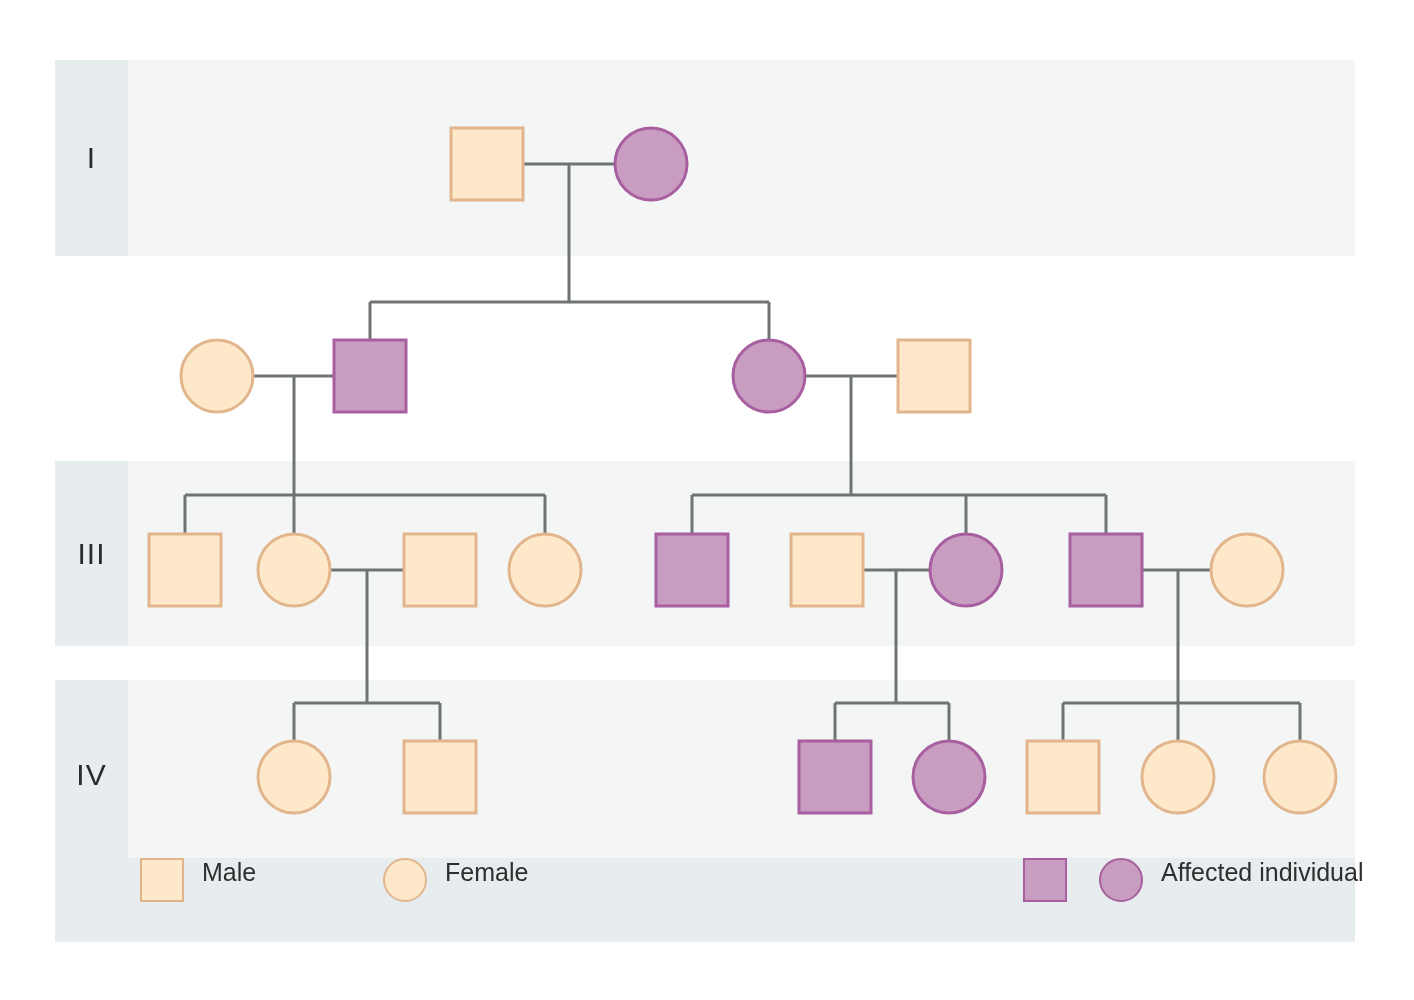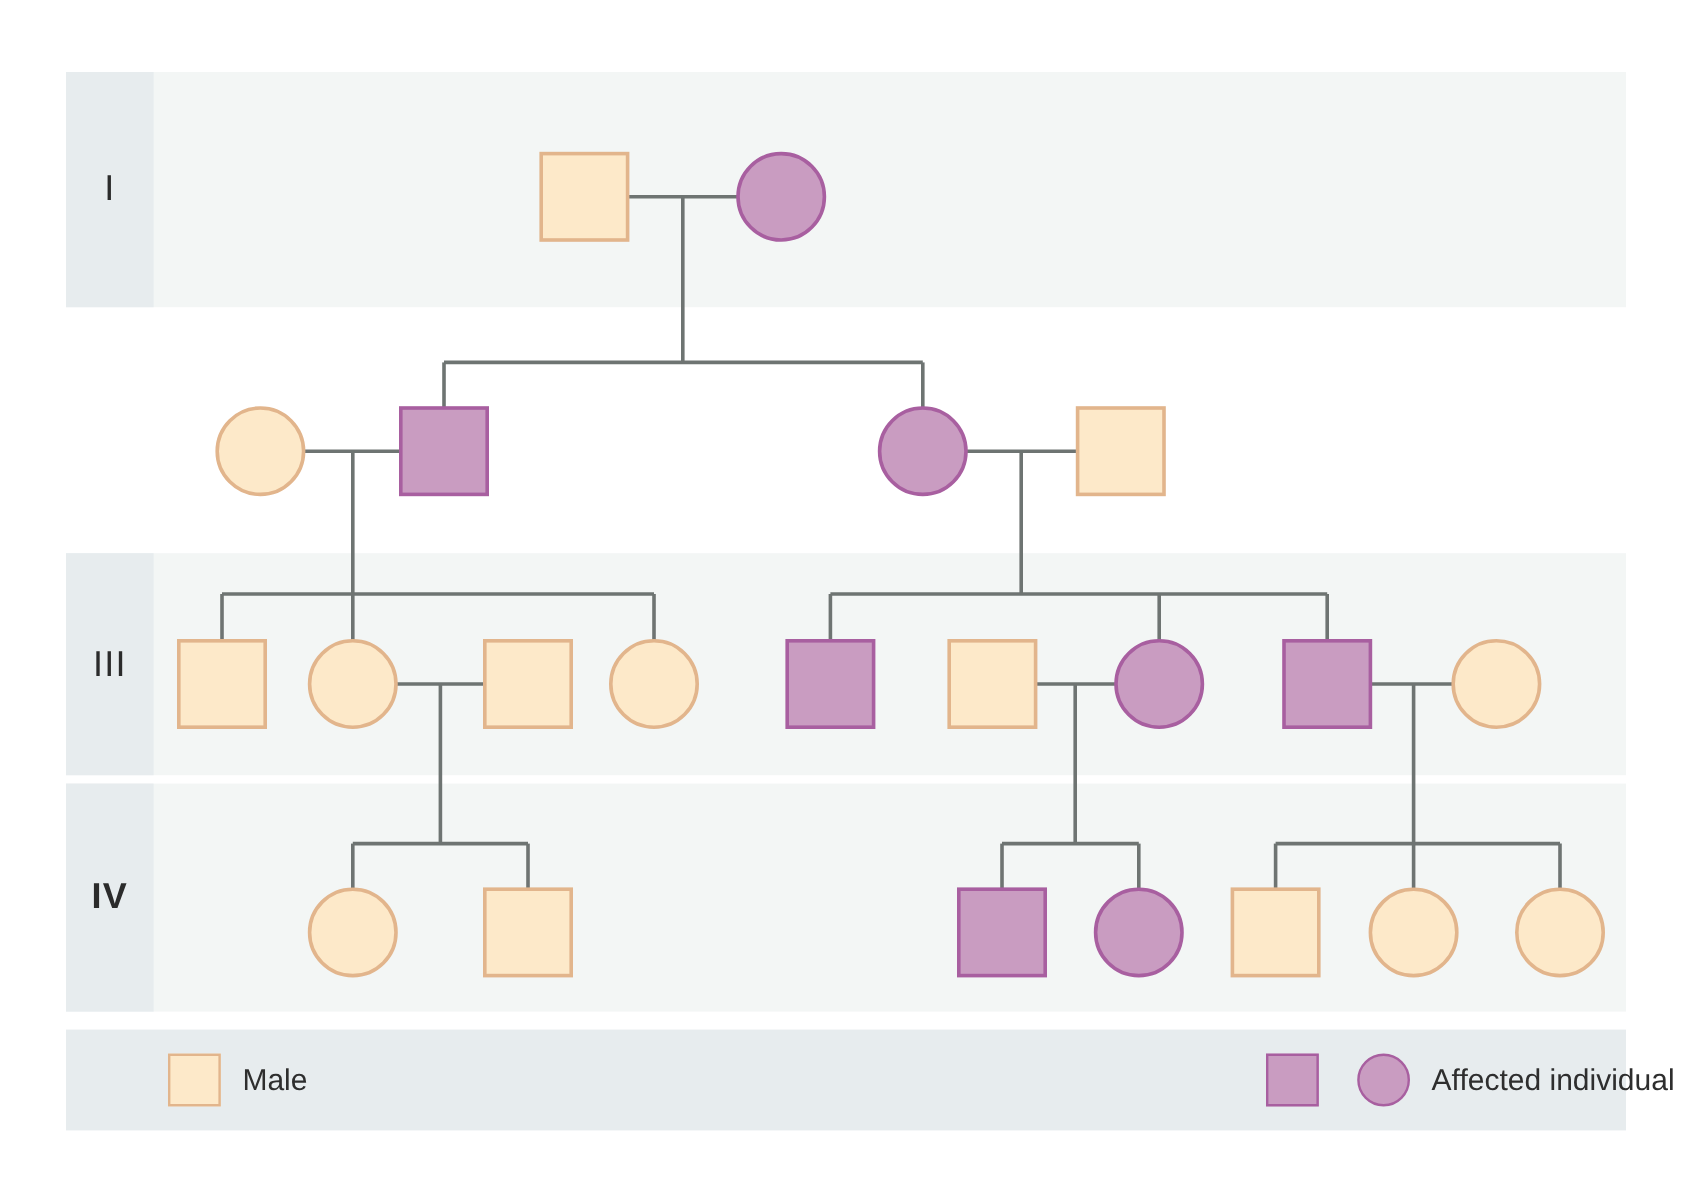--- a/index.html
+++ b/index.html
@@ -47,21 +47,21 @@
     position: absolute;
     left: 55px;
     top: 858px;
     width: 1300px;
     height: 84px;
     background: #e7ecee;
   }
   .legend-item {
     position: absolute;
     display: flex;
-    align-items: center;
+    align-items: flex-start;
     height: 84px;
   }
   .legend-label {
     font-size: 25px;
     color: #2e2e2e;
     margin-left: 18px;
     white-space: nowrap;
   }
   .swatch-square {
     width: 44px;
@@ -114,21 +114,21 @@
   <div class="band" style="top:60px; height:196px;">
     <div class="band-label-col">
       <span class="band-label">I</span>
     </div>
   </div>
   <div class="band" style="top:461px; height:185px;">
     <div class="band-label-col">
       <span class="band-label">III</span>
     </div>
   </div>
-  <div class="band" style="top:653px; height:190px;font-weight:bold;">
+  <div class="band" style="top:680px; height:190px;">
     <div class="band-label-col">
       <span class="band-label">IV</span>
     </div>
   </div>
 
   <svg id="ped" viewBox="0 0 1414 1000" xmlns="http://www.w3.org/2000/svg">
 
     <g>
 
       <path class="ped-line" d="M523 164 H615"></path>
@@ -200,20 +200,24 @@
       <circle class="sym-unaff" cx="1178" cy="777" r="36"></circle>
       <circle class="sym-unaff" cx="1300" cy="777" r="36"></circle>
     </g>
   </svg>
 
   <div id="legend">
     <div class="legend-item" style="left:85px;">
       <div class="swatch-square sw-unaff"></div>
       <span class="legend-label">Male</span>
     </div>
-    <div class="legend-item" style="left:1000px;">
+    <div class="legend-item" style="left:328px;">
+      <div class="swatch-circle sw-unaff"></div>
+      <span class="legend-label">Female</span>
+    </div>
+    <div class="legend-item" style="left:968px;">
       <div class="swatch-square sw-aff"></div>
       <div class="swatch-circle sw-aff" style="margin-left:32px;"></div>
       <span class="legend-label">Affected individual</span>
     </div>
   </div>
 
 </div>
 
 </body></html>

